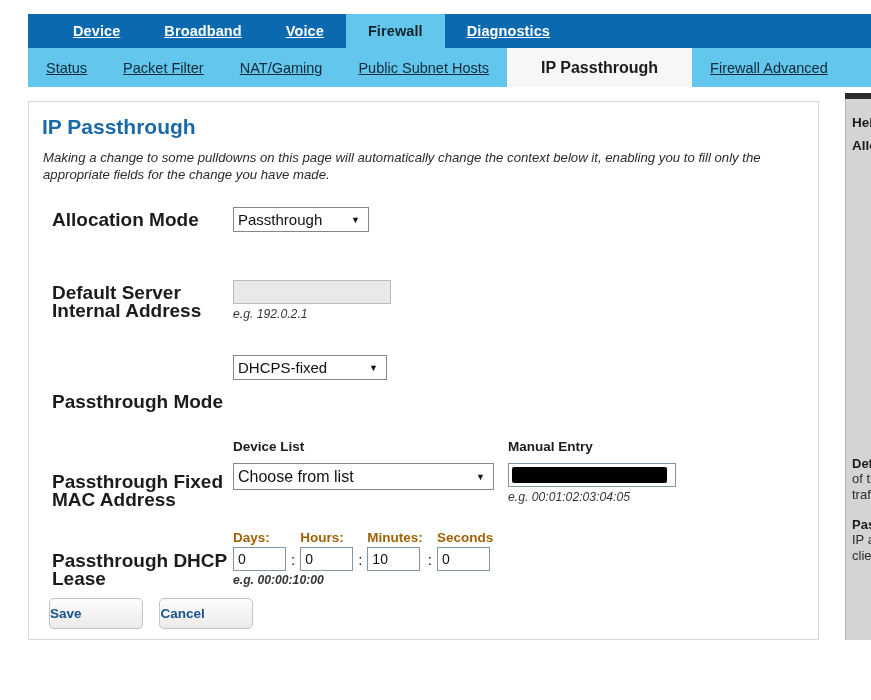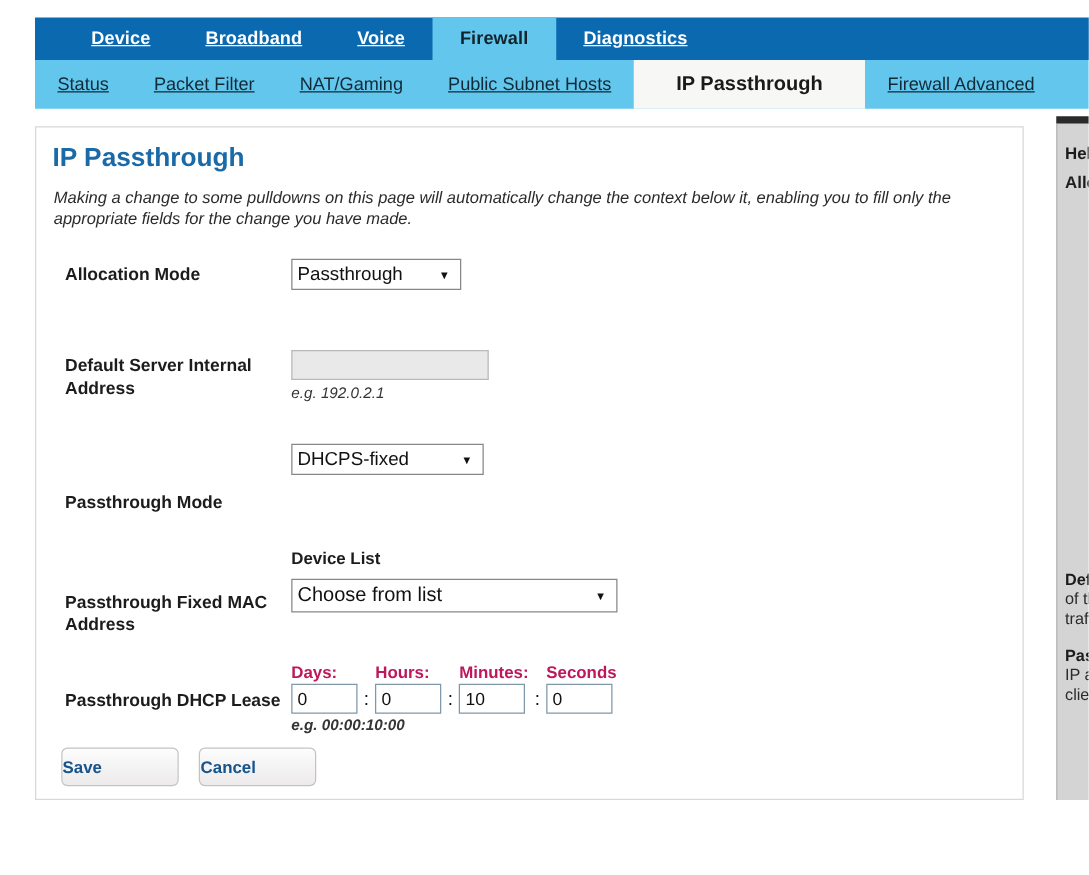--- a/index.html
+++ b/index.html
@@ -114,21 +114,21 @@
     top: 95px;
     width: 100%;
   }
   .form-row {
     position: relative;
     width: 100%;
   }
   .row-label {
     position: absolute;
     left: 23px;
-    font-size: 14px;
+    font-size: 19px;
     font-weight: bold;
     color: #1c1c1c;
     line-height: 17.5px;
     width: 195px;
   }
   .field-col {
     position: absolute;
     left: 204px;
   }
   .col-head {
@@ -202,21 +202,21 @@
     display: flex;
     align-items: flex-start;
   }
   .time-unit {
     display: flex;
     flex-direction: column;
   }
   .time-unit .unit-label {
     font-size: 13.5px;
     font-weight: bold;
-    color: #be185d;
+    color: #a16207;
     margin-bottom: 2px;
   }
   .time-unit input {
     width: 53px;
   }
   .time-sep {
     font-size: 15px;
     color: #111;
     margin: 0 5px;
     align-self: flex-end;
@@ -356,20 +356,28 @@
       <div class="field-col" style="top:18px;">
         <div class="col-head">Device List</div>
         <span class="select-wrap" style="margin-top:9px;">
           <select class="ui-select" style="width:261px;font-size:16px;height:27px;">
             <option>Choose from list</option>
           </select>
           <span class="arrow">▼</span>
         </span>
       </div>
 
+      <div class="field-col" style="left:479px;top:18px;">
+        <div class="col-head">Manual Entry</div>
+        <div style="position:relative;margin-top:9px;">
+          <input class="ui-input" style="width: 168px;" value="">
+          <span class="redact-bar"></span>
+        </div>
+        <div class="hint">e.g. 00:01:02:03:04:05</div>
+      </div>
     </div>
 
     <div class="form-row" style="height:62px;">
       <div class="row-label" style="top:24px;">Passthrough DHCP Lease</div>
       <div class="field-col" style="top:2px;">
         <div class="time-group">
           <div class="time-unit">
             <span class="unit-label">Days:</span>
             <input class="ui-input" value="0" style="">
           </div>

